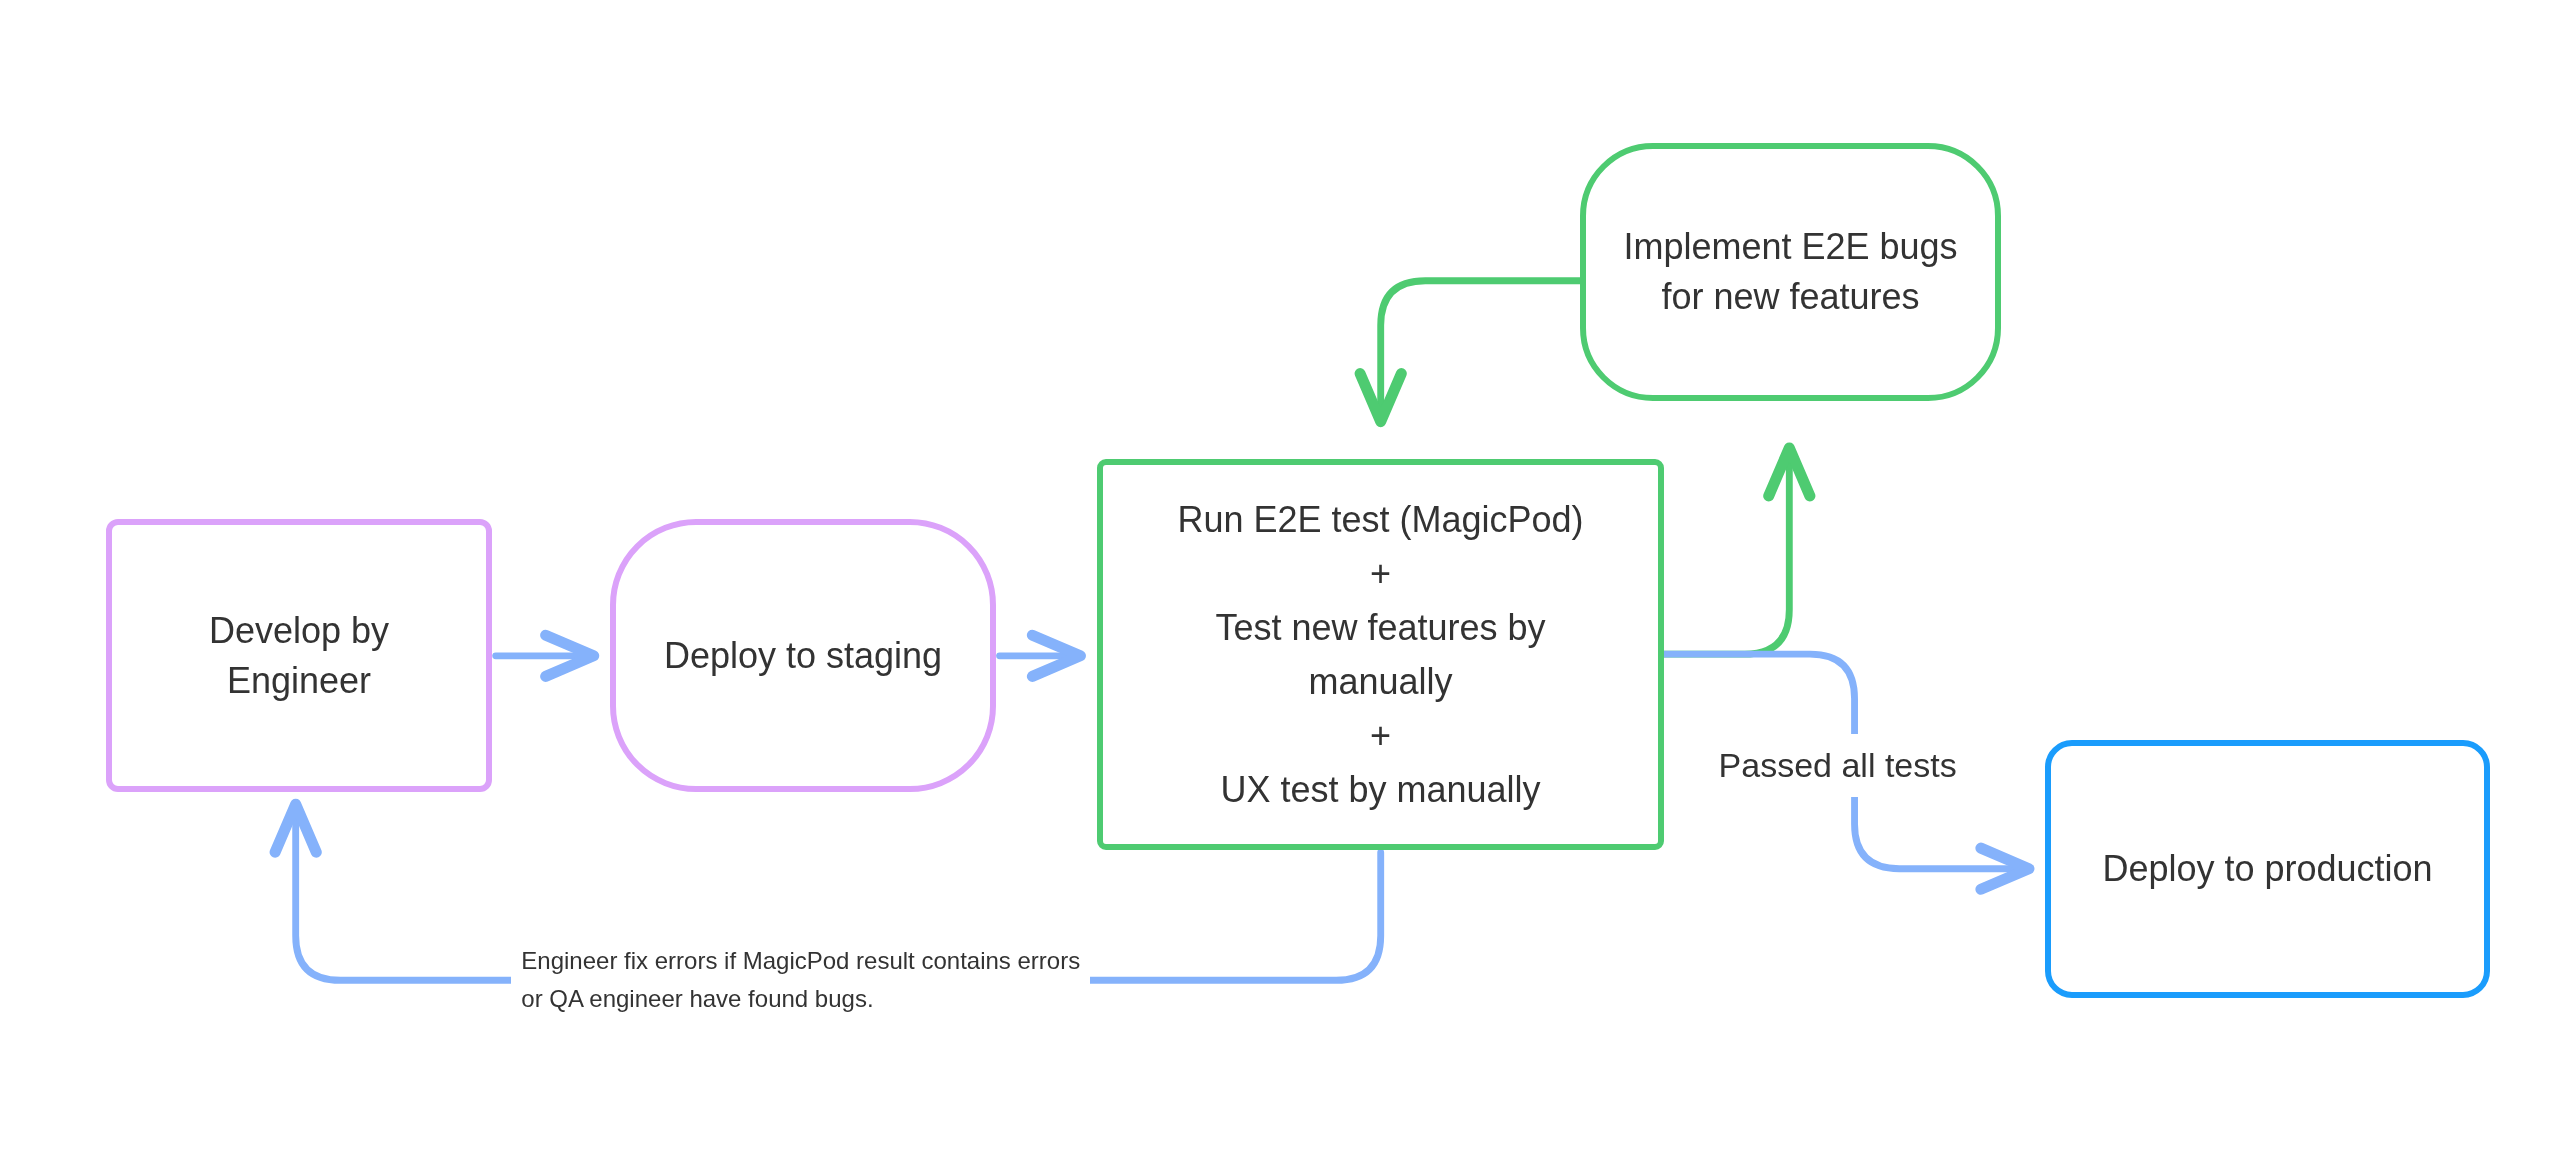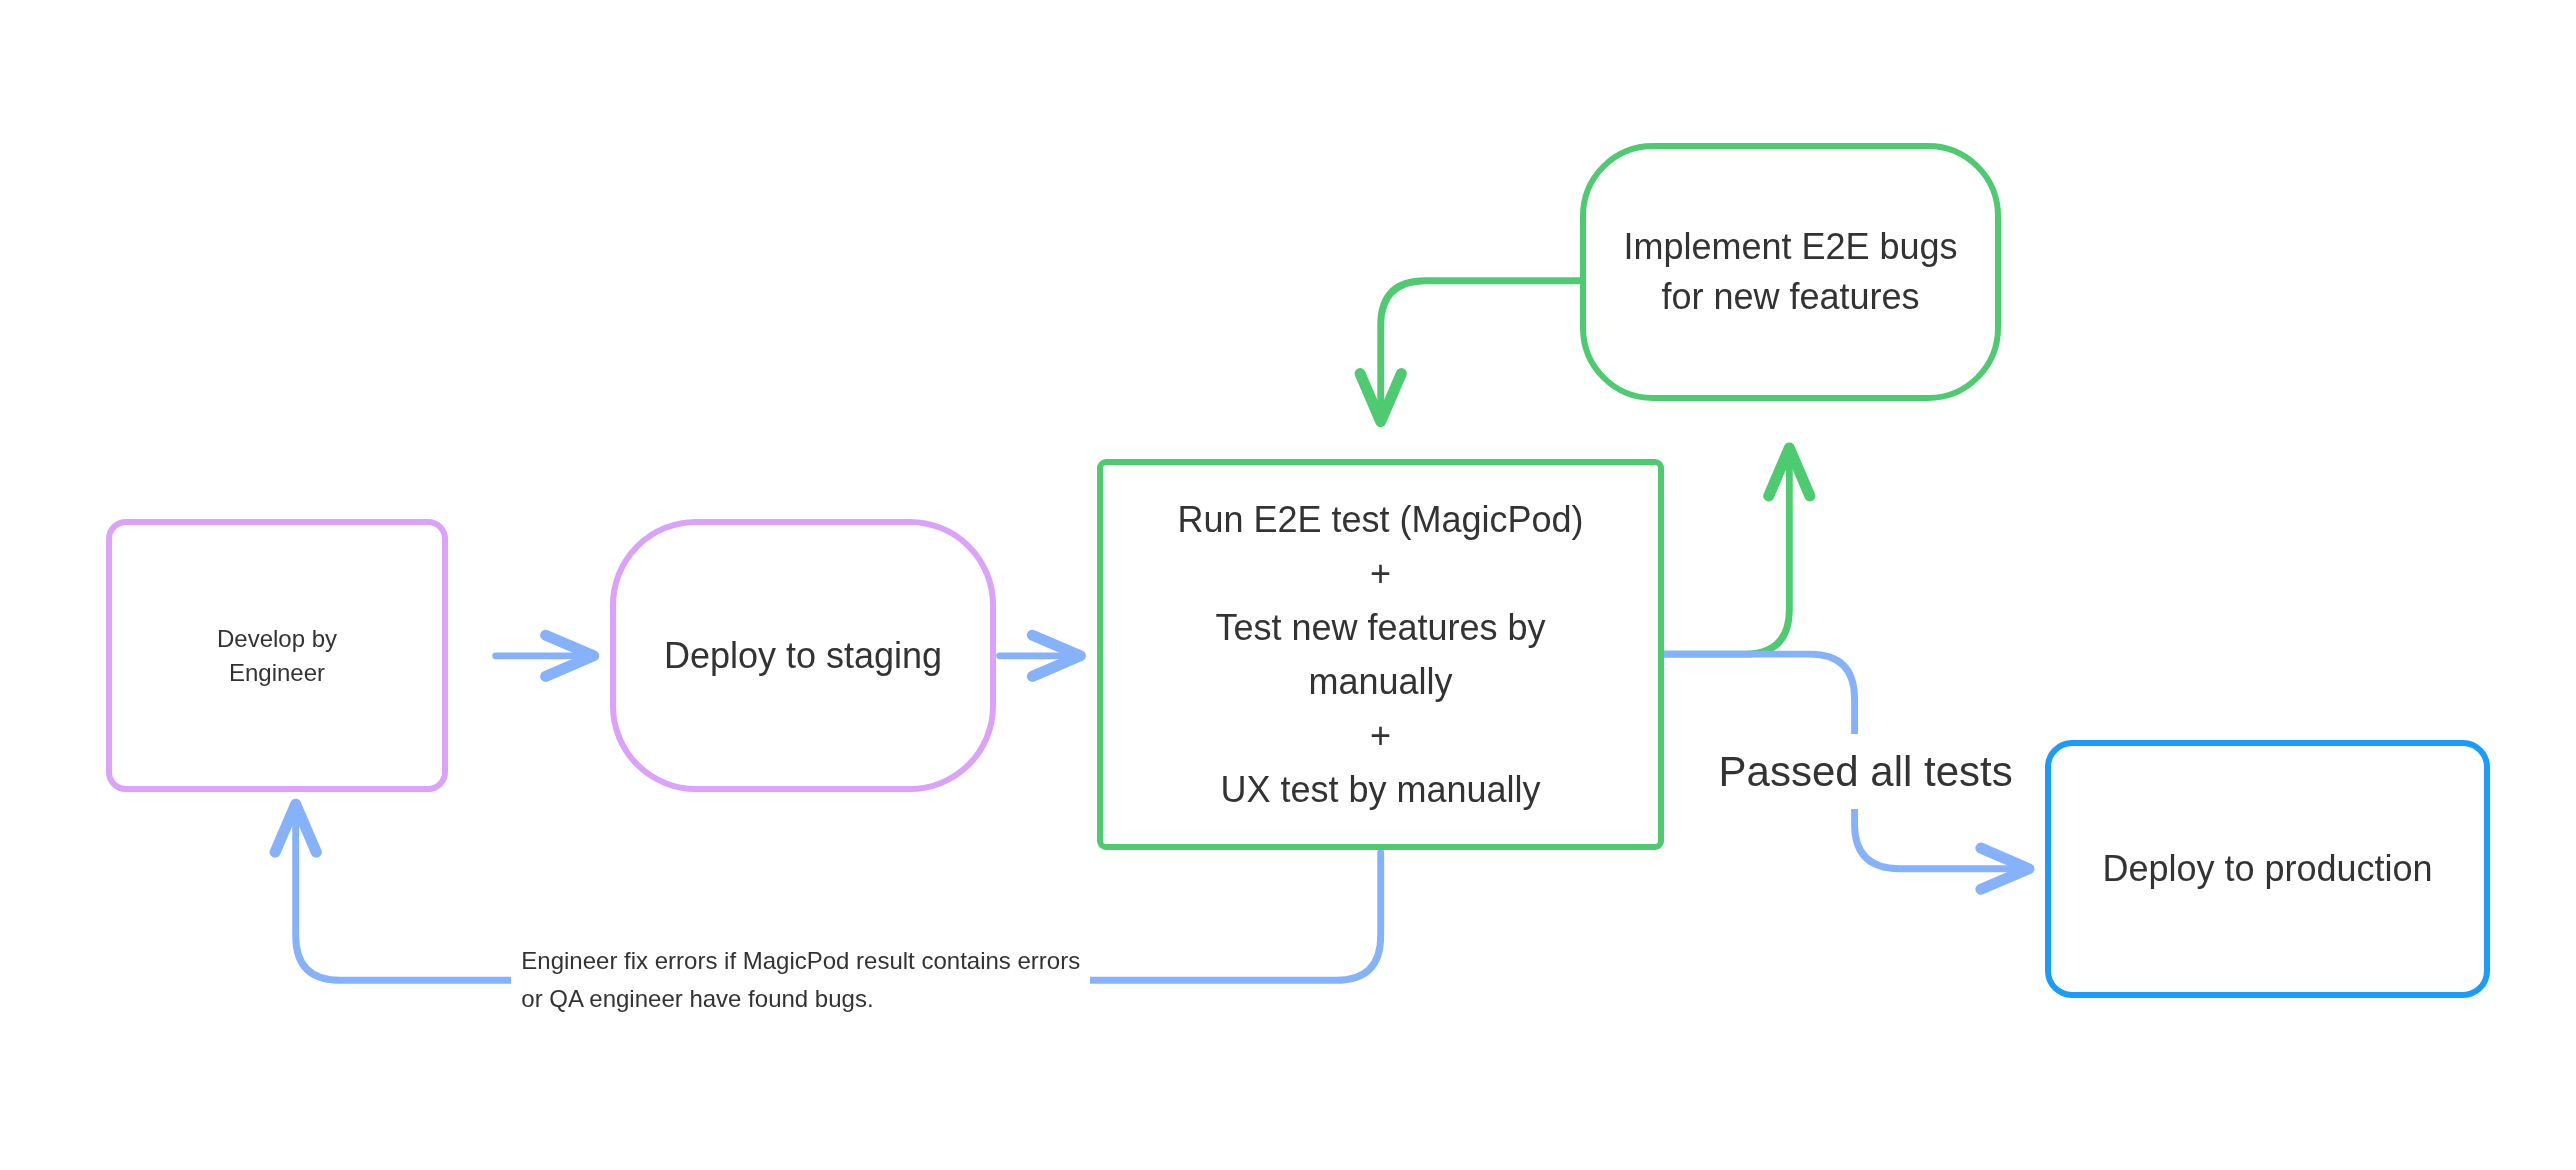--- a/index.html
+++ b/index.html
@@ -36,25 +36,25 @@
     color: #333333;
     z-index: 5;
   }
   .node .line {
     display: block;
     white-space: nowrap;
   }
   .n-develop {
     left: 106px;
     top: 519px;
-    width: 342px;
+    width: 386px;
     height: 273px;
     border: 6px solid #dba2fa;
-    border-radius: 20px;
-    font-size: 24px;
+    border-radius: 12px;
+    font-size: 36px;
     line-height: 1.38;
   }
   .n-staging {
     left: 610px;
     top: 519px;
     width: 386px;
     height: 273px;
     border: 6px solid #dba2fa;
     border-radius: 86px;
     font-size: 36px;
@@ -94,21 +94,21 @@
     position: absolute;
     background: #ffffff;
     color: #333333;
     z-index: 6;
     white-space: nowrap;
     line-height: 1.55;
   }
   .lbl-passed {
     left: 1710px;
     top: 734px;
-    font-size: 42px;
+    font-size: 34px;
     padding: 5.2px 8.6px;
   }
   .lbl-fix {
     left: 511px;
     top: 939px;
     font-size: 24px;
     padding: 3.4px 10.3px;
   }
 </style>
 </head>

